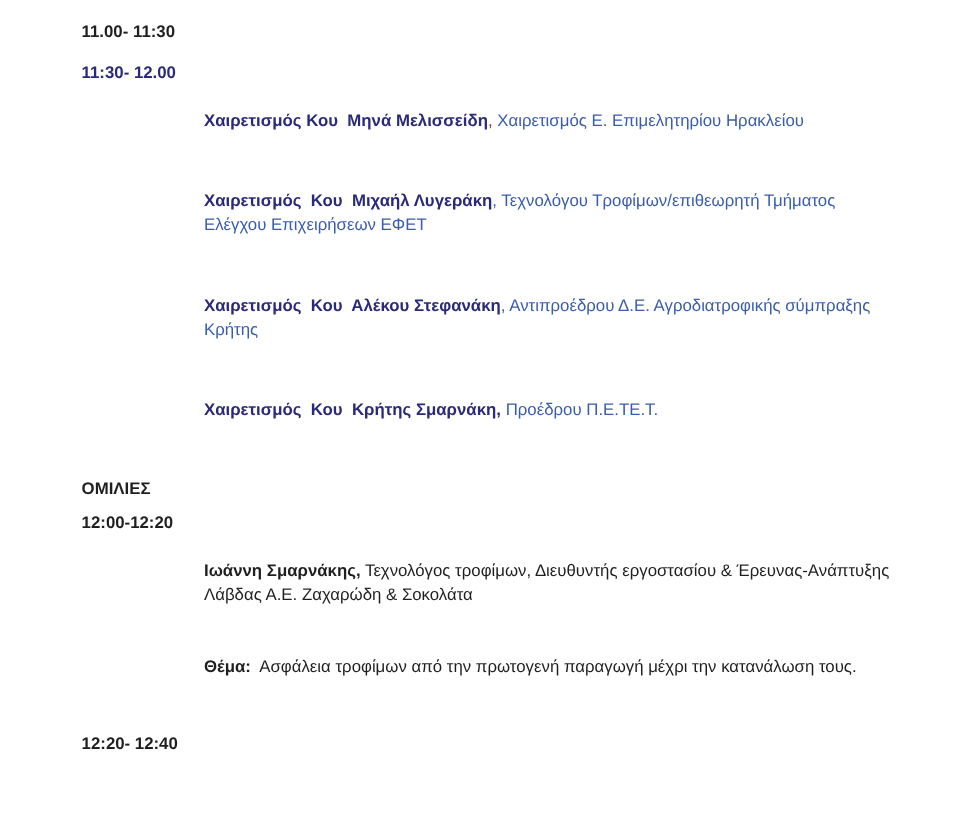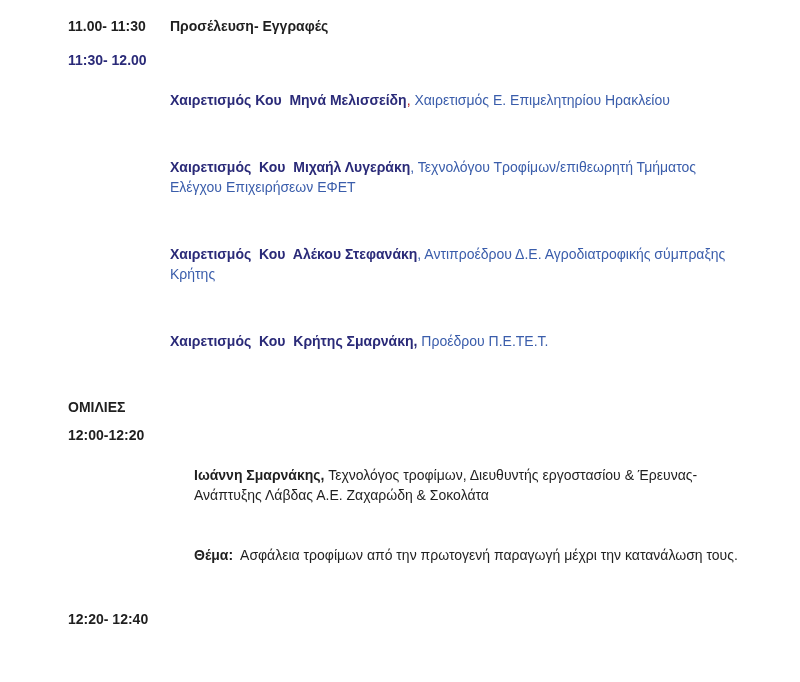--- a/index.html
+++ b/index.html
@@ -33,31 +33,30 @@
   .greet:last-child { margin-bottom: 0; }
   .row-greetings { margin-bottom: 6px; justify-content: space-between; }
 
   .talks-header {
     text-align: left;
     font-weight: bold;
     color: #1f1f1f;
     margin-bottom: 8px;
   }
   .talk .line { white-space: pre-wrap; }
-  .talk-1 { margin-bottom: 4px; gap: 24px; }
+  .talk-1 { margin-bottom: 4px; }
   .talk-2 { margin-bottom: 18px; }
 </style>
 </head>
 <body>
 
 <div class="doc">
 
   <div class="row row-registration">
     <div class="time black">11.00- 11:30</div>
-    <div class="content"><span class="b black">Προσέλευση- Εγγραφές</span></div>
   </div>
 
   <div class="row row-greetings">
     <div class="time navy">11:30- 12.00</div>
     <div class="content">
       <p class="greet"><span class="b navy">Χαιρετισμός Κου  Μηνά Μελισσείδη</span><span class="red">,</span><span class="blue"> Χαιρετισμός Ε. Επιμελητηρίου Ηρακλείου</span></p>
       <p class="greet"><span class="b navy">Χαιρετισμός  Κου  Μιχαήλ Λυγεράκη</span><span class="blue">, Τεχνολόγου Τροφίμων/επιθεωρητή Τμήματος Ελέγχου Επιχειρήσεων ΕΦΕΤ</span></p>
       <p class="greet"><span class="b navy">Χαιρετισμός  Κου  Αλέκου Στεφανάκη</span><span class="blue">, Αντιπροέδρου Δ.Ε. Αγροδιατροφικής σύμπραξης Κρήτης</span></p>
       <p class="greet"><span class="b navy">Χαιρετισμός  Κου  Κρήτης Σμαρνάκη,</span><span class="blue"> Προέδρου Π.Ε.ΤΕ.Τ.</span></p>
     </div>

